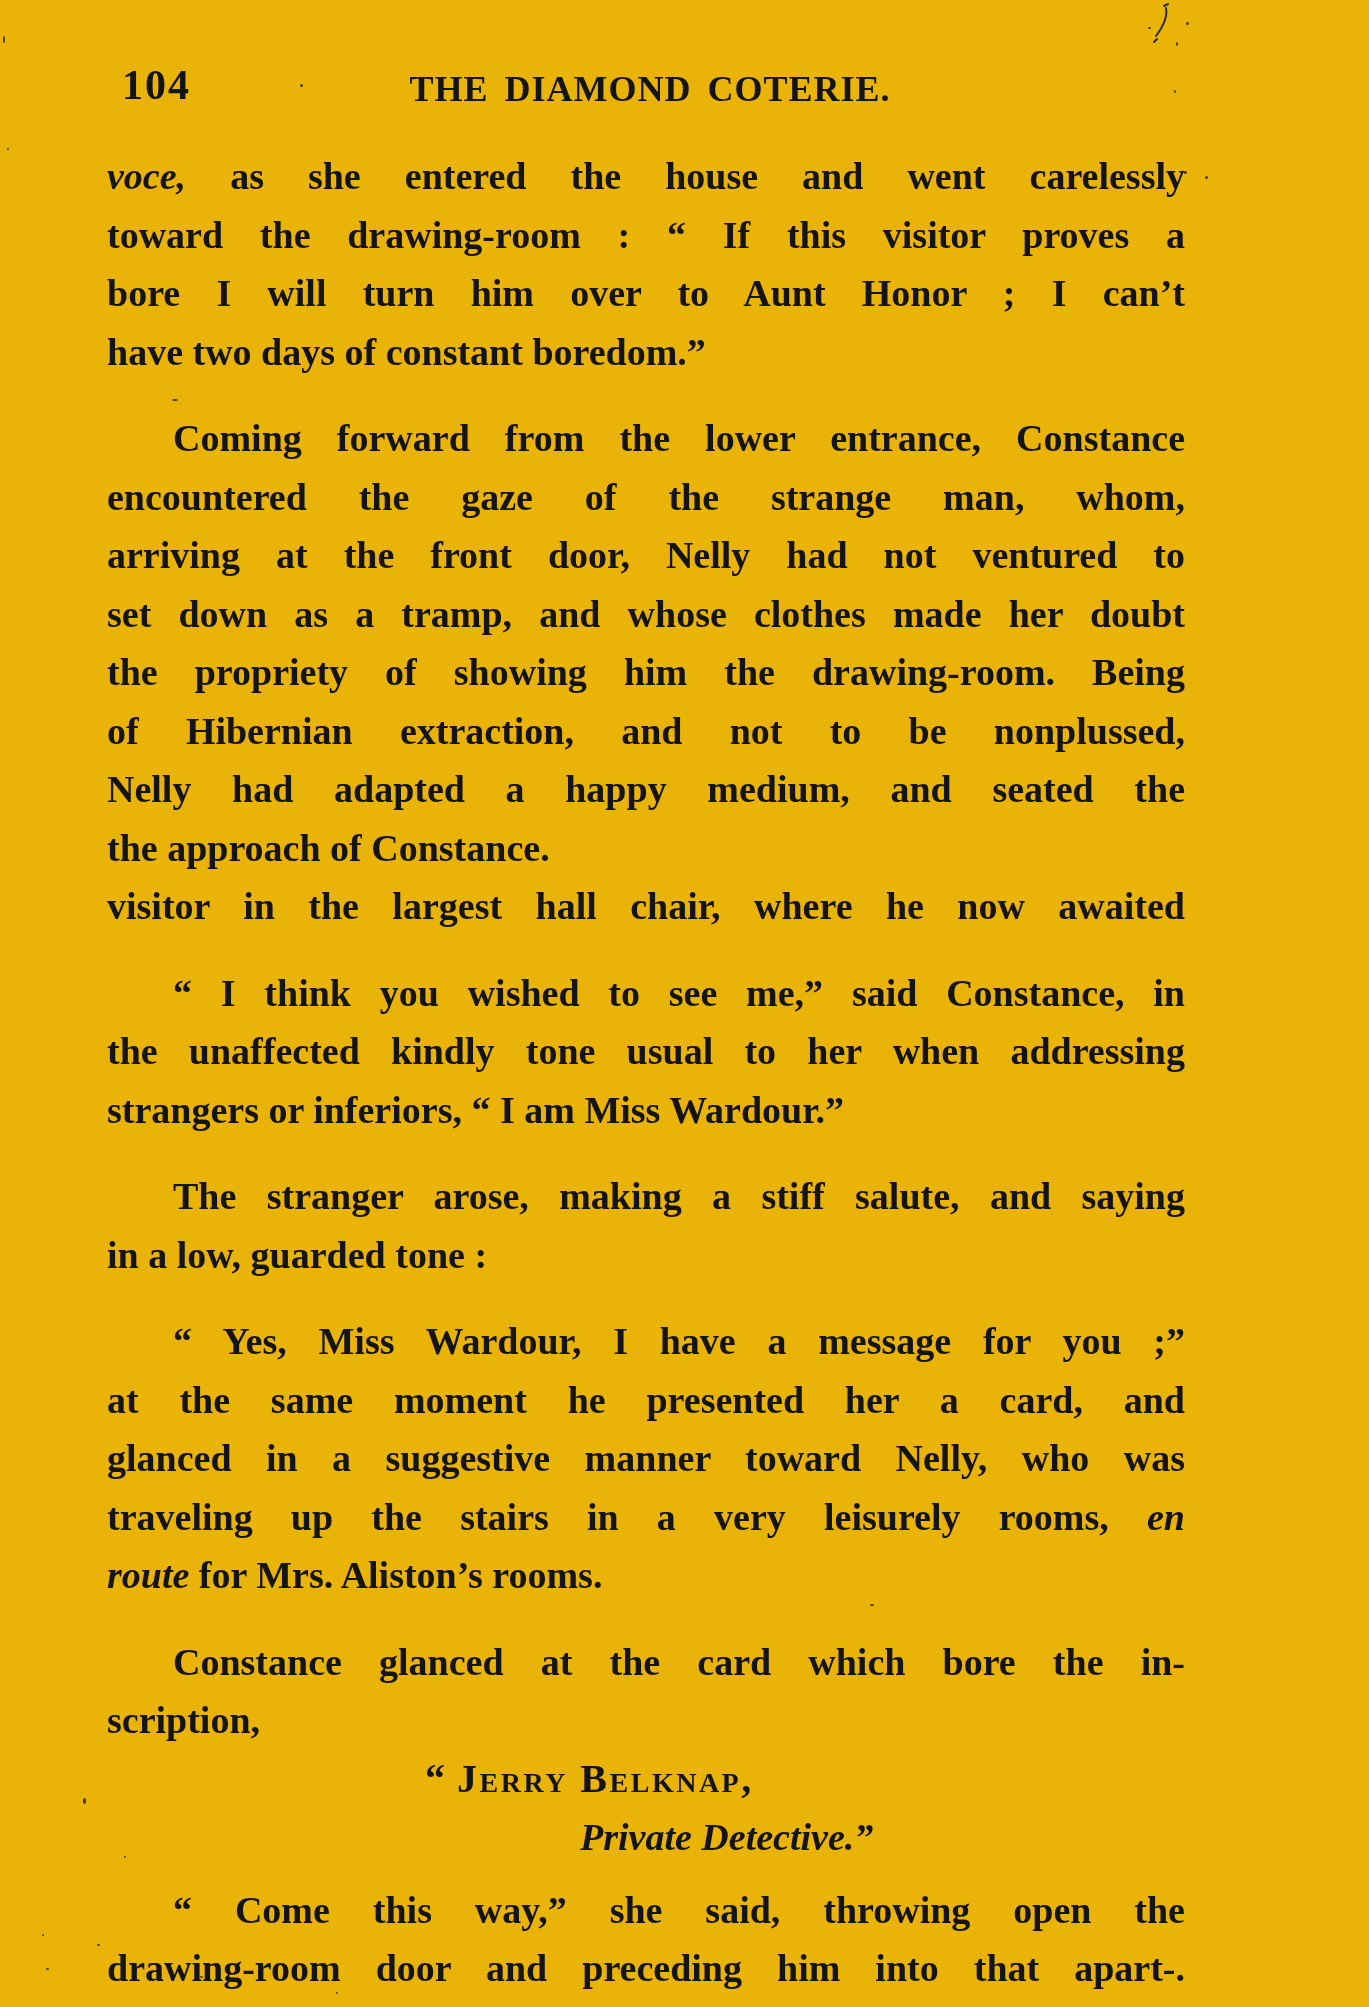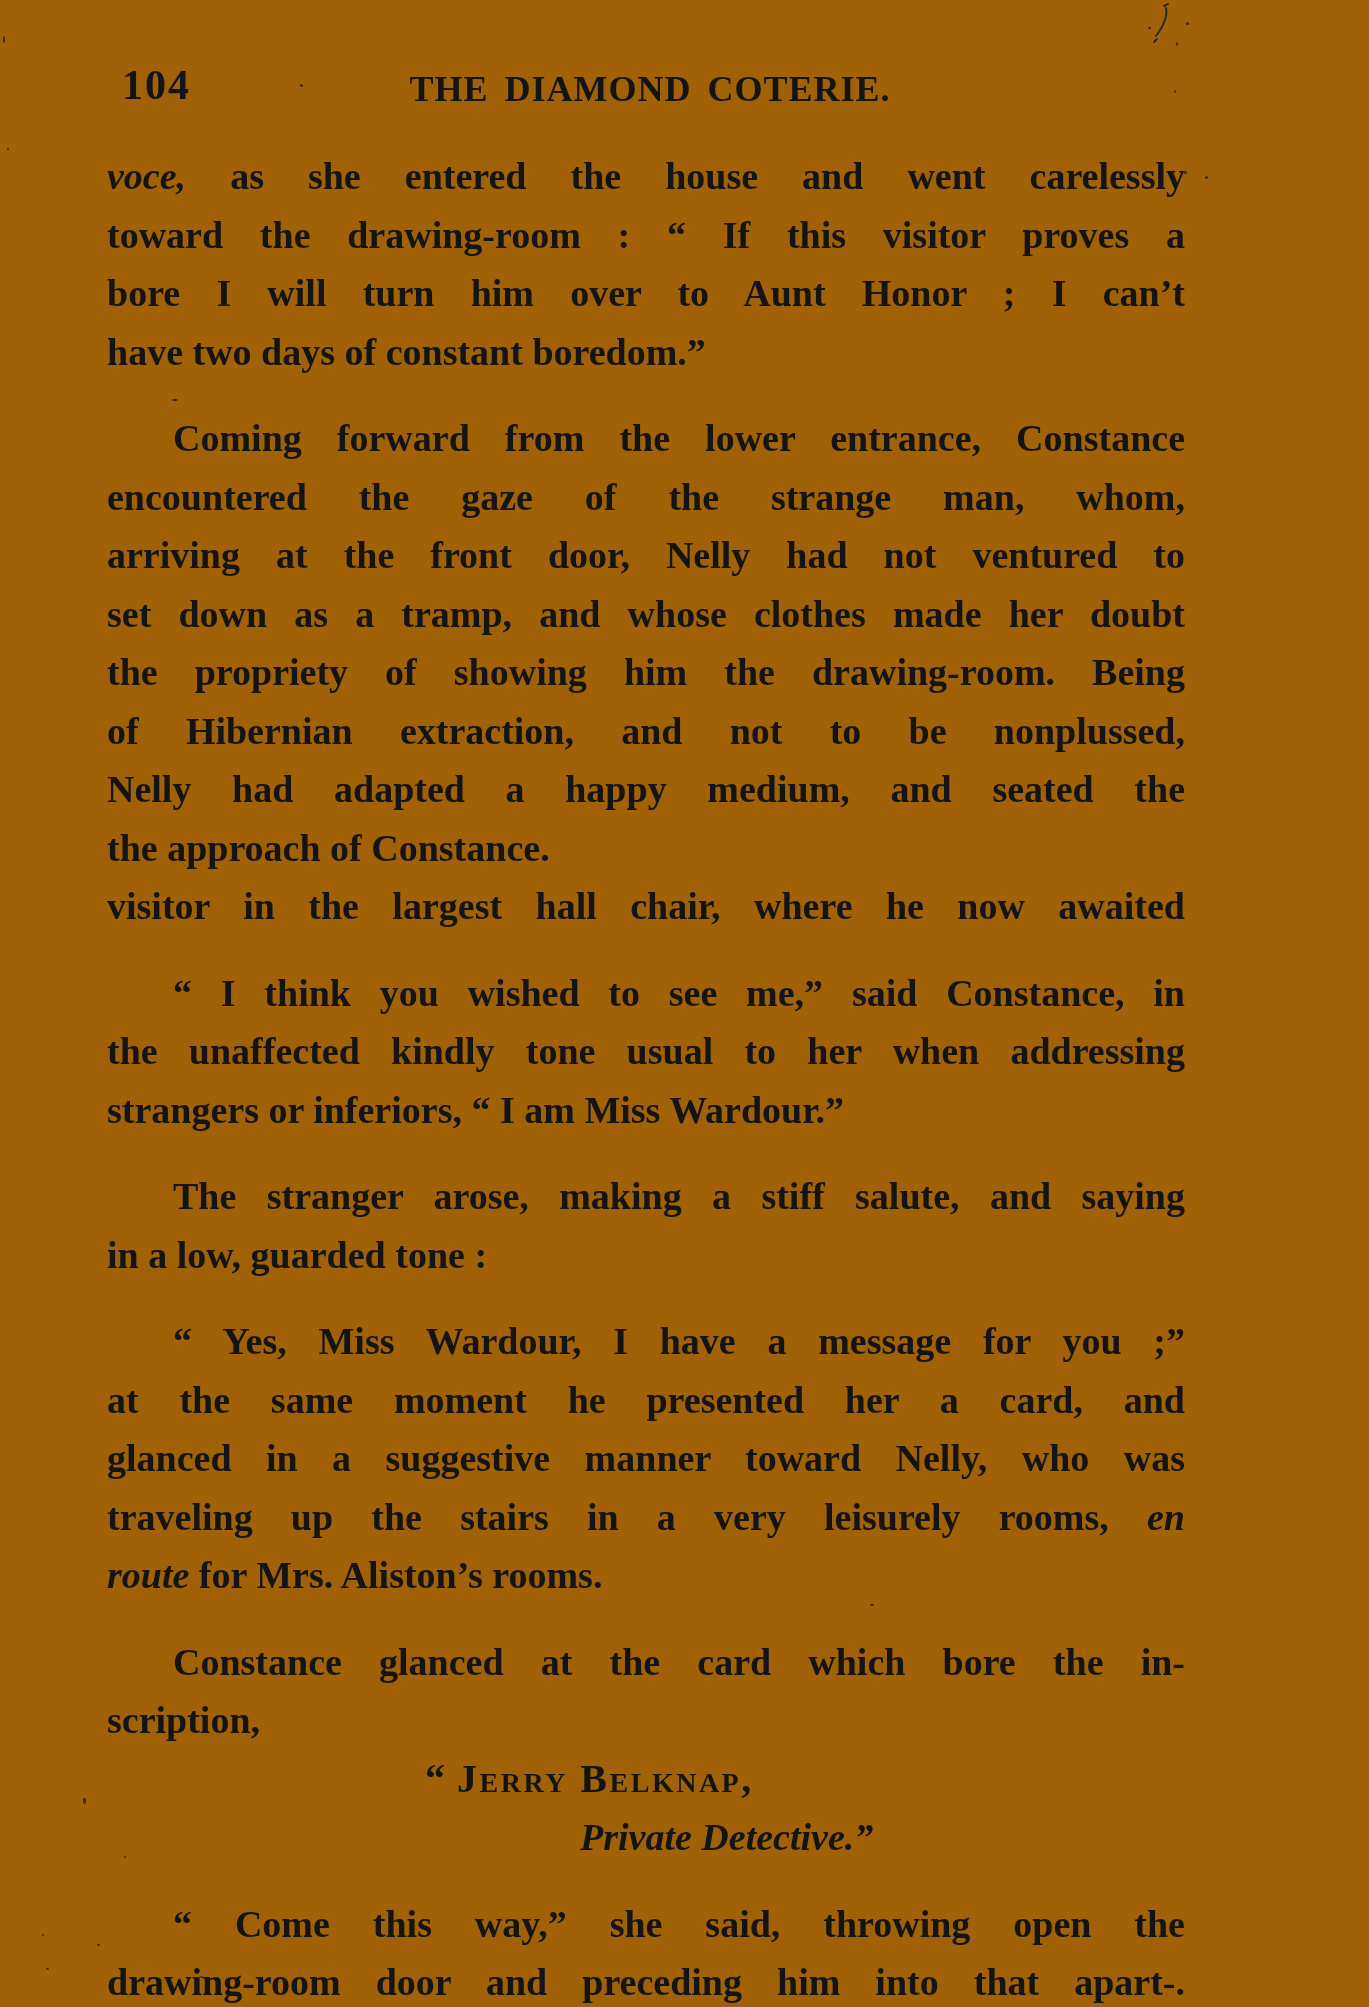--- a/index.html
+++ b/index.html
@@ -6,21 +6,21 @@
   body {
     width: 1369px; height: 2007px;
     background: #ffffff;
     position: relative;
     font-family: "Liberation Serif", "DejaVu Serif", serif;
     color: #141414;
     overflow: hidden;
   }
   .page {
     position: absolute; inset: 0;
-    background: #a16207;
+    background: #eab308;
     overflow: hidden;
   }
   
   .running-head {
     position: absolute; left: 117px; top: 0;
     width: 1078px; height: 135px;
   }
   .folio {
     position: absolute; left: 5px; top: 64px;
     font-size: 42px; line-height: 1;
@@ -45,21 +45,21 @@
     height: 58.5px; line-height: 58.5px;
     font-size: 38px;
     white-space: normal;
     overflow: visible;
   }
   .p-start, .p-cont { text-align: justify; text-align-last: justify; }
   .p-start { text-indent: 66px; margin-top: 28px; }
   .p-end   { text-align: left; text-align-last: left; }
   .card-name  { padding-left: 318px; font-size: 40px; letter-spacing: 1px; }
   .card-title { padding-left: 473px; }
-  .gap { }
+  .gap { margin-top: 14px; }
   .it { font-style: italic; }
   .sc { font-variant: small-caps; letter-spacing: 2.5px; }
   
   .speck {
     position: absolute;
     background: #1d1d1d;
     border-radius: 50%;
     opacity: .8;
   }
   .ink-squiggle {

